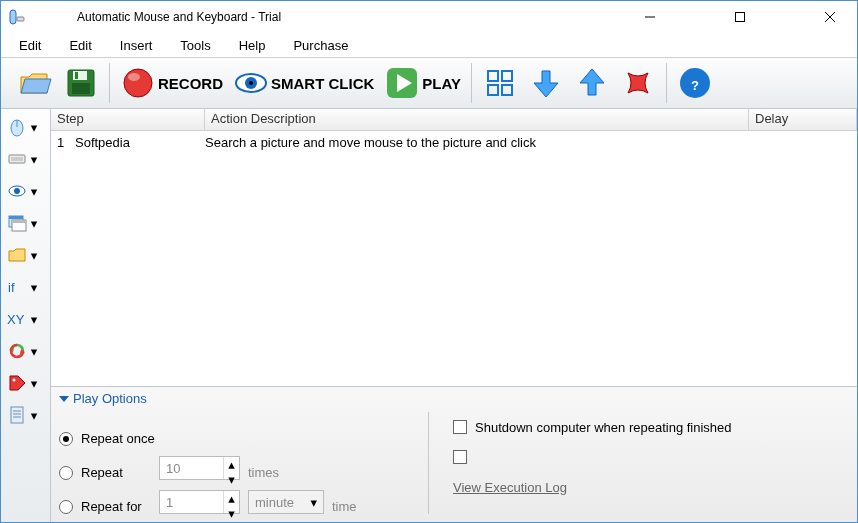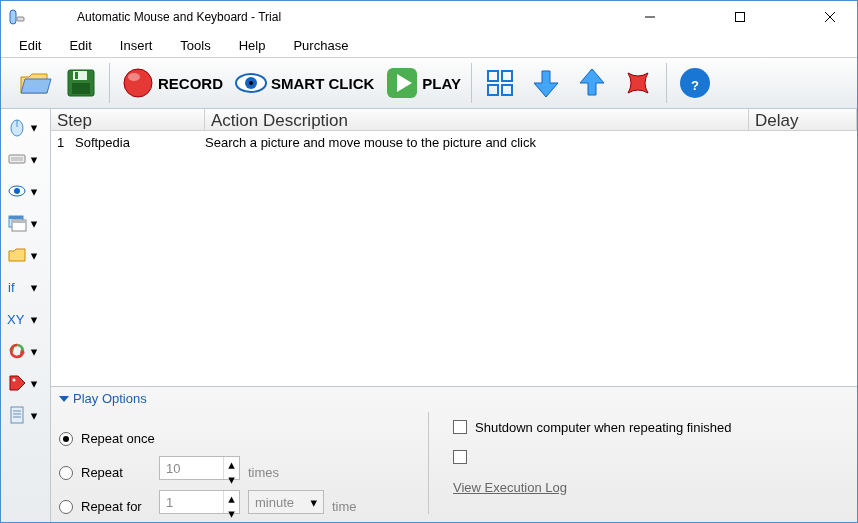--- a/index.html
+++ b/index.html
@@ -16,21 +16,21 @@
 .tb-btn .lbl { font-weight: bold; font-size: 15px; margin-left: 2px; }
 .tb-sep { width: 1px; height: 40px; background: #c0c8d0; margin: 0 4px; }
 .body-row { display: flex; height: calc(100% - 32px - 24px - 52px); }
 .side-toolbar { width: 50px; background: linear-gradient(#fdfdfd,#e8ecef); border-right: 1px solid #c0c8d0; display: flex; flex-direction: column; padding: 2px 0; }
 .side-item { height: 32px; display: flex; align-items: center; cursor: pointer; padding-left: 4px; }
 .side-item .ic { width: 24px; height: 24px; display: flex; align-items: center; justify-content: center; }
 .drop-caret { width: 10px; display: flex; justify-content: center; }
 .main-col { flex: 1; display: flex; flex-direction: column; }
 .grid { flex: 1; background: #fff; overflow: auto; }
 .grid-header { display: flex; background: linear-gradient(#fdfdfd,#ececec); border-bottom: 1px solid #d0d0d0; height: 22px; }
-.grid-header .col { border-right: 1px solid #d0d0d0; padding: 2px 6px; font-size: 17px; color: #333; }
+.grid-header .col { border-right: 1px solid #d0d0d0; padding: 2px 6px; font-size: 13px; color: #333; }
 .grid-row { display: flex; height: 22px; align-items: center; }
 .grid-row .cell { padding: 2px 6px; font-size: 13px; }
 .col-step { width: 154px; }
 .col-desc { flex: 1; }
 .col-delay { width: 108px; }
 .cell-step-num { width: 18px; text-align: right; padding-right: 4px; }
 .cell-step-name { width: 130px; }
 .play-options { background: linear-gradient(#f7f7f7,#ebebeb); border-top: 1px solid #c0c8d0; padding: 4px 8px 8px 8px; }
 .po-header { display: flex; align-items: center; margin-bottom: 6px; }
 .po-header .caret { width: 14px; cursor: pointer; }

